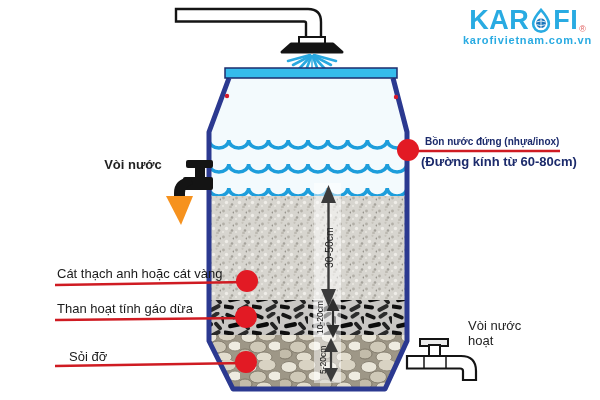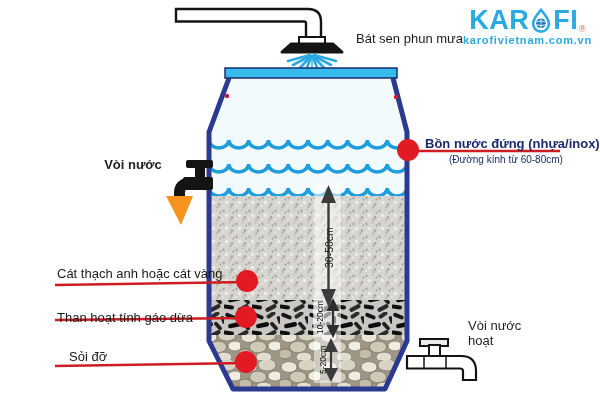--- a/index.html
+++ b/index.html
@@ -4,24 +4,24 @@
 <style>
   html,body{margin:0;padding:0;background:#fff;}
   .stage{position:relative;width:600px;height:400px;background:#fff;overflow:hidden;
          font-family:"Liberation Sans",sans-serif;}
   .stage svg text{font-family:"Liberation Sans",sans-serif;}
   .abs{position:absolute;}
   .lbl{color:#1a1a1a;font-size:13px;line-height:1.25;white-space:nowrap;}
   .lbl-shower{left:356px;top:31px;font-size:13px;}
   .lbl-drain{left:90px;top:157px;width:86px;text-align:center;font-size:13px;font-weight:bold;color:#222;}
   .lbl-sand{left:57px;top:266px;}
-  .lbl-carbon{left:57px;top:310px;}
+  .lbl-carbon{left:57px;top:301px;}
   .lbl-gravel{left:69px;top:349px;}
-  .lbl-tank1{left:425px;top:136px;font-size:13px;font-weight:bold;color:#1b2a6b;}
-  .lbl-tank2{left:421px;top:154px;font-size:10px;font-weight:normal;color:#1b2a6b;margin-left:28px;}
+  .lbl-tank1{left:425px;top:136px;font-size:10px;font-weight:bold;color:#1b2a6b;}
+  .lbl-tank2{left:421px;top:154px;font-size:13px;font-weight:bold;color:#1b2a6b;}
   .lbl-clean{left:468px;top:318px;font-size:13px;color:#222;}
   .logo{left:455px;top:5px;width:145px;text-align:center;color:#29abe2;}
   .logo-row{display:flex;align-items:center;justify-content:center;gap:1px;}
   .logo-txt{font-size:27px;font-weight:bold;letter-spacing:0.5px;color:#29abe2;}
   .logo-reg{font-size:9px;color:#e06060;align-self:flex-end;margin-bottom:2px;}
   .logo-site{font-size:11px;font-weight:bold;letter-spacing:0.8px;color:#29abe2;margin-top:-2px;}
 </style>
 </head>
 <body>
 
@@ -145,21 +145,20 @@
       <line x1="55" y1="320" x2="246" y2="318"></line>
       <line x1="55" y1="366" x2="246" y2="363"></line>
       <line x1="417" y1="151" x2="560" y2="151"></line>
     </g>
     <circle cx="247" cy="281" r="11" fill="#e21a24"></circle>
     <circle cx="246" cy="317" r="11" fill="#e21a24"></circle>
     <circle cx="246" cy="362" r="11" fill="#e21a24"></circle>
     <circle cx="408" cy="150" r="11" fill="#e21a24"></circle>
   </svg>
 
-  <div class="abs lbl lbl-shower">Bát sen phun mưa</div>
 
   <div class="abs lbl-drain">
     <div>Vòi nước</div>
   </div>
 
   <div class="abs lbl lbl-sand">Cát thạch anh hoặc cát vàng</div>
   <div class="abs lbl lbl-carbon">Than hoạt tính gáo dừa</div>
   <div class="abs lbl lbl-gravel">Sỏi đỡ</div>
 
   <div class="abs lbl-tank1">Bồn nước đứng (nhựa/inox)</div>

